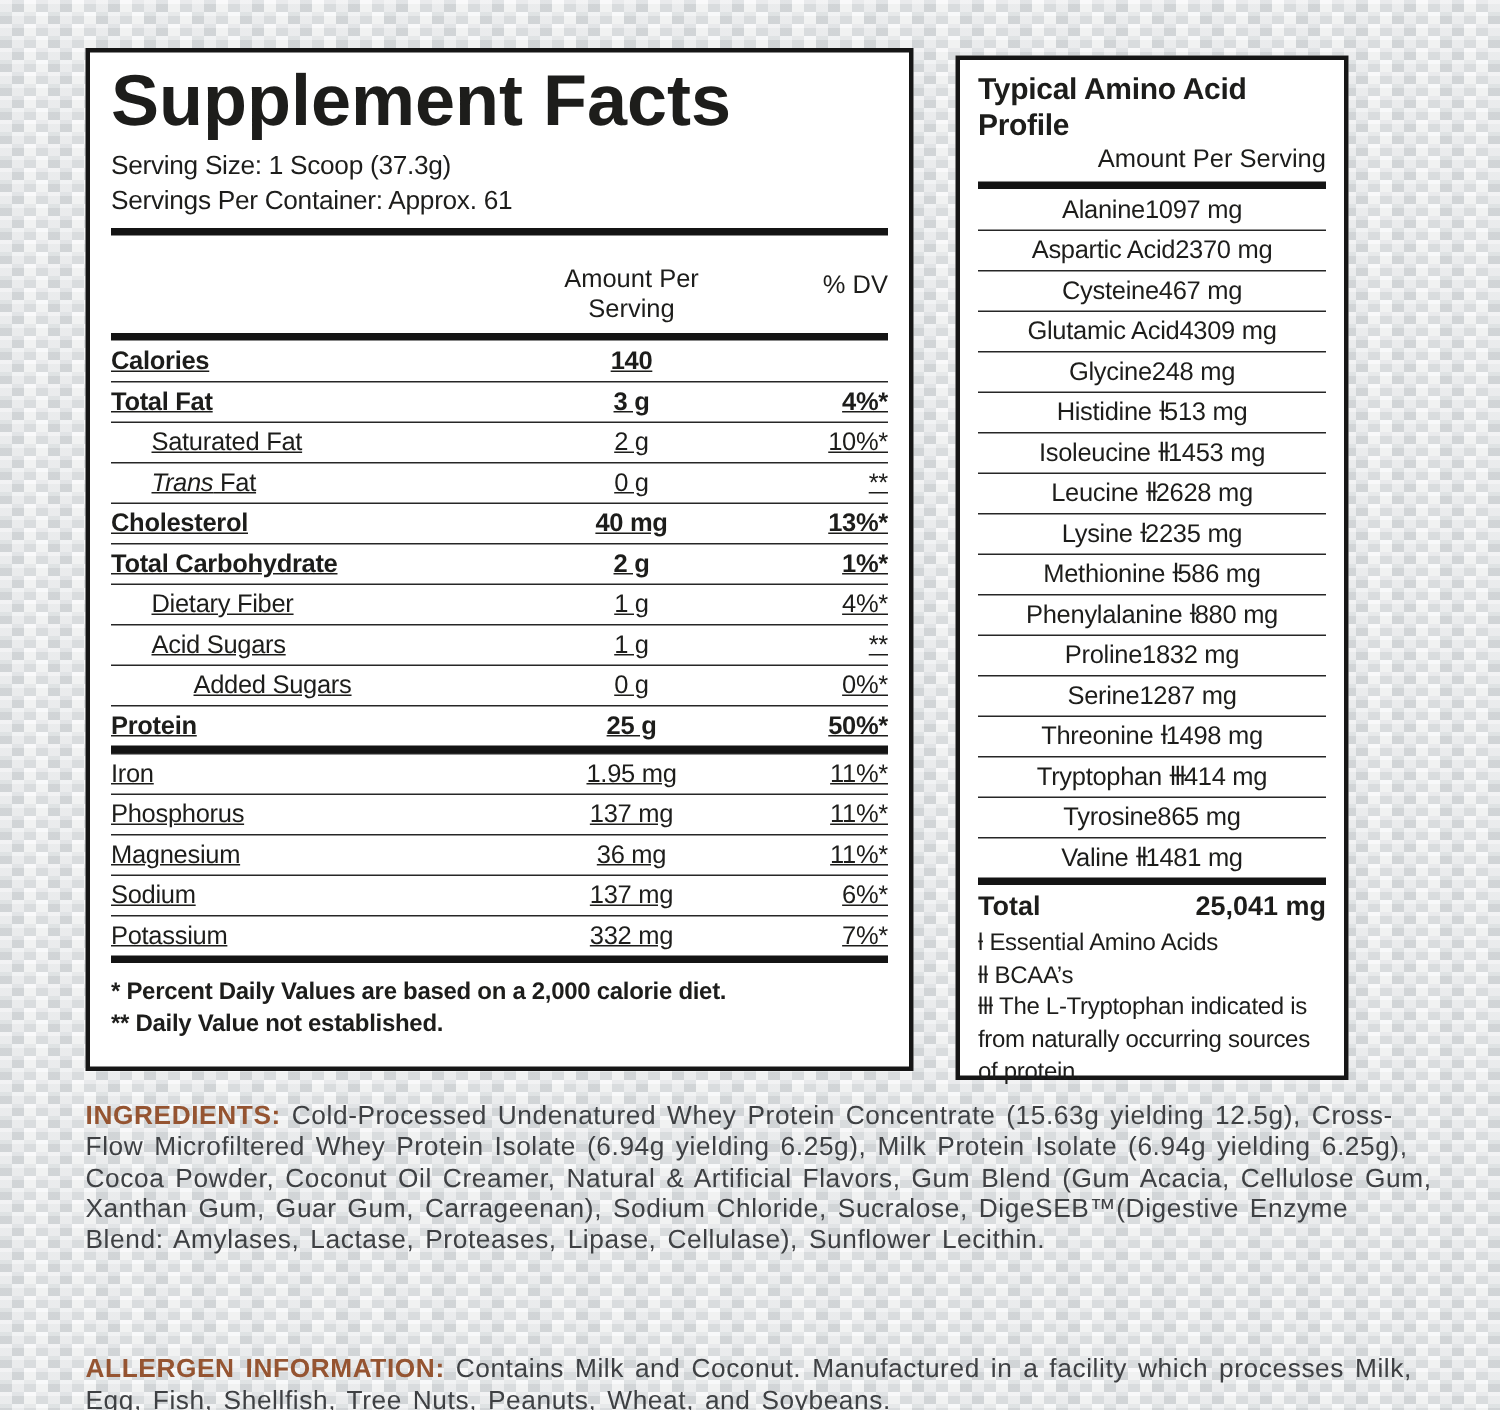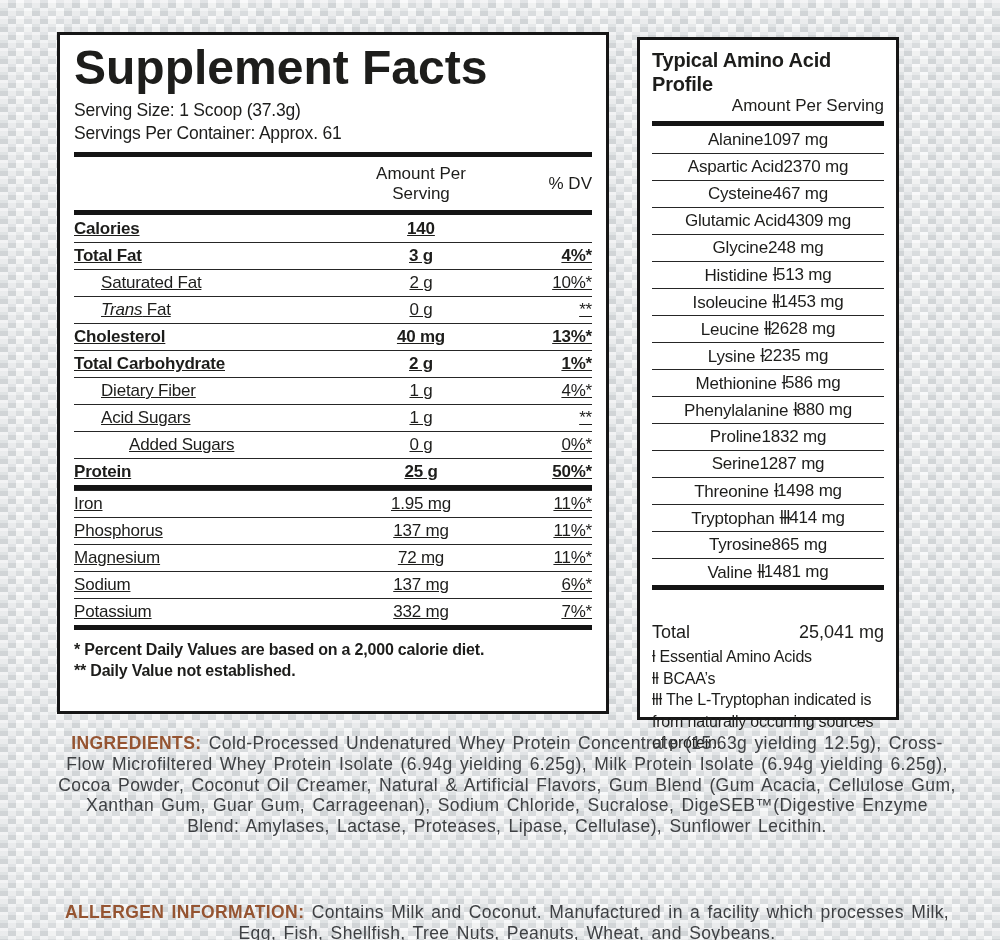--- a/index.html
+++ b/index.html
@@ -19,44 +19,44 @@
     box-sizing:border-box;
   }
   #left-panel{left:57px;top:32px;width:552px;height:682px;padding:6px 14px 8px 14px;}
   #right-panel{left:637px;top:37px;width:262px;height:683px;padding:8px 12px 8px 12px;}
 
   .sf-title{font-weight:bold;font-size:48px;line-height:50px;letter-spacing:0px;margin:2px 0 6px 0;}
   .serv{font-size:17.5px;line-height:23px;letter-spacing:-0.2px;}
   .bar{height:5px;background:#141414;}
   .bar.mt{margin-top:7px;}
   .colhead{display:grid;grid-template-columns:1fr 150px 96px;align-items:center;padding:7px 0 6px 0;font-size:17px;}
-  .colhead .amt{text-align:center;white-space:pre-line;line-height:20px;}
+  .colhead .amt{text-align:center;white-space:pre-line;line-height:20px;margin-top:12px;}
   .colhead .dv{text-align:right;}
 
   .nrow{display:grid;grid-template-columns:1fr 150px 96px;align-items:center;height:27px;
         border-top:1px solid #262626;font-size:17px;letter-spacing:-0.2px;box-sizing:border-box;text-decoration:underline;}
   .rows .nrow:first-child,.nrow.no-top{border-top:none;}
   .nrow .amt{text-align:center;}
   .nrow .dv{text-align:right;}
   .nrow.bold{font-weight:bold;}
   .nrow .ind1{padding-left:27px;}
   .nrow .ind2{padding-left:55px;}
   .sf-foot{font-weight:bold;font-size:16px;line-height:21px;margin-top:9px;letter-spacing:-0.2px;}
 
   .aa-title{font-weight:bold;font-size:20px;line-height:24px;letter-spacing:-0.2px;}
   .aa-sub{font-size:17px;line-height:20px;text-align:right;margin-bottom:5px;}
   .arow{display:flex;justify-content:center;align-items:center;height:27px;
         border-top:1px solid #262626;font-size:17px;letter-spacing:-0.2px;box-sizing:border-box;}
   .arows .arow:first-child{border-top:none;}
   .mark{font-family:"DejaVu Sans",sans-serif;letter-spacing:-1.5px;margin-left:5px;}
-  .aa-total{display:flex;justify-content:space-between;align-items:center;font-weight:normal;font-size:18px;padding:4px 0 3px 0;margin-top:28px;}
+  .aa-total{display:flex;justify-content:space-between;align-items:center;font-weight:bold;font-size:18px;padding:4px 0 3px 0;}
   .aa-foot{font-size:16px;line-height:21.5px;letter-spacing:-0.2px;}
 
   .para{position:absolute;left:57px;width:900px;font-size:17.5px;line-height:20.8px;
-        letter-spacing:0.4px;word-spacing:2px;color:#3e4043;text-align:center;}
+        letter-spacing:0.4px;word-spacing:2px;color:#3e4043;}
   #ingredients-paragraph{top:733px;}
   #allergen-paragraph{top:902px;}
   .para .plabel{font-weight:bold;color:var(--accent,#955431);}
   .it{font-style:italic;}
 </style>
 </head>
 <body>
 
 <div class="panel" id="left-panel">
   <div class="sf-title">Supplement Facts</div>
@@ -127,21 +127,21 @@
         <span class="amt">1.95 mg</span>
         <span class="dv">11%*</span>
       </div>
       <div class="nrow">
         <span class="">Phosphorus</span>
         <span class="amt">137 mg</span>
         <span class="dv">11%*</span>
       </div>
       <div class="nrow">
         <span class="">Magnesium</span>
-        <span class="amt">72 mg</span>
+        <span class="amt">36 mg</span>
         <span class="dv">11%*</span>
       </div>
       <div class="nrow">
         <span class="">Sodium</span>
         <span class="amt">137 mg</span>
         <span class="dv">6%*</span>
       </div>
       <div class="nrow">
         <span class="">Potassium</span>
         <span class="amt">332 mg</span>

